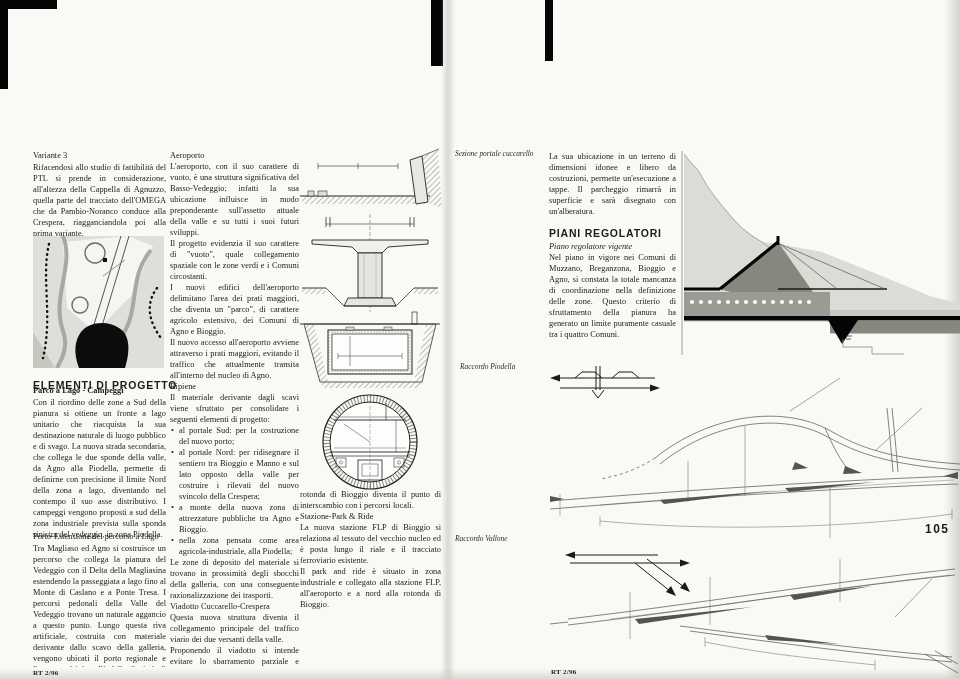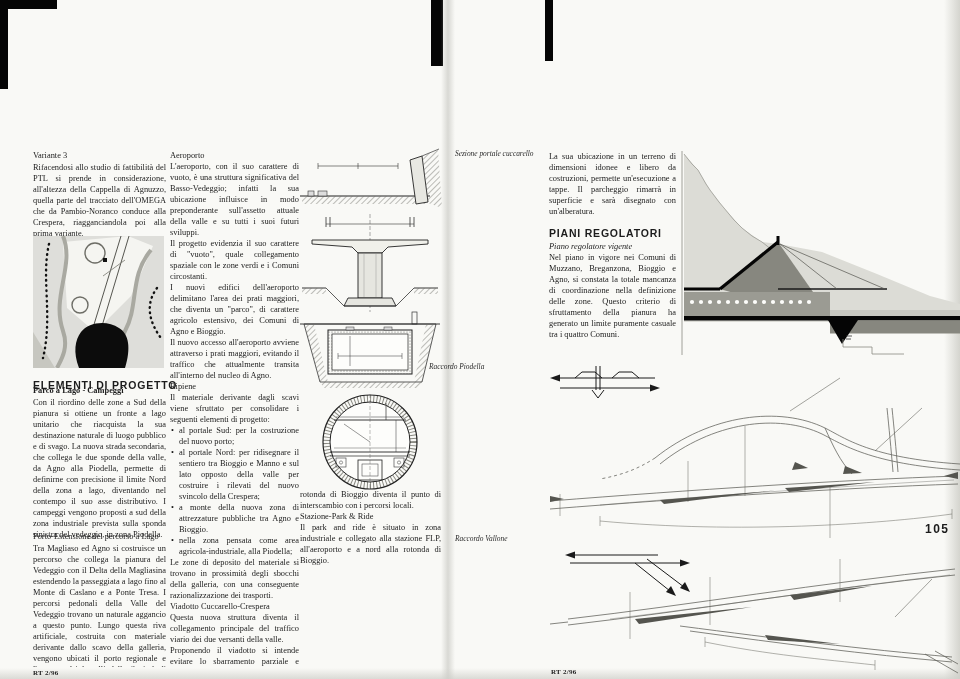--- a/index.html
+++ b/index.html
@@ -159,20 +159,21 @@
       <line x1="46" y1="276" x2="72" y2="294" stroke="#333" stroke-width=".5"></line>
       <line x1="98" y1="272" x2="98" y2="304" stroke="#333" stroke-width=".5"></line>
       <line x1="36" y1="300" x2="108" y2="300" stroke="#333" stroke-width=".4"></line>
       <line x1="72" y1="246" x2="72" y2="342" stroke="#555" stroke-width=".4" stroke-dasharray="4 2"></line>
     </g>
   </svg>
 
   <div class="abs flow" style="left:300px;top:489px;width:141px;height:180px;overflow:hidden;">
     <div class="txt">rotonda di Bioggio diventa il punto di interscambio con i percorsi locali.</div>
     <div class="line">Stazione-Park &amp; Ride</div>
+    <div class="txt">La nuova stazione FLP di Bioggio si relaziona al tessuto del vecchio nucleo ed è posta lungo il riale e il tracciato ferroviario esistente.</div>
     <div class="txt">Il park and ride è situato in zona industriale e collegato alla stazione FLP, all'aeroporto e a nord alla rotonda di Bioggio.</div>
   </div>
 
   <div class="abs cap" style="left:455px;top:149px;">Sezione portale cuccarello</div>
 
   <div class="abs flow" style="left:549px;top:151px;width:127px;">
     <div class="txt">La sua ubicazione in un terreno di dimensioni idonee e libero da costruzioni, permette un'esecuzione a tappe. Il parcheggio rimarrà in superficie e sarà disegnato con un'alberatura.</div>
     <div class="display" style="margin-top:10px;">PIANI REGOLATORI</div>
     <div class="line" style="font-style:italic;margin-top:2px;">Piano regolatore vigente</div>
     <div class="txt">Nel piano in vigore nei Comuni di Muzzano, Breganzona, Bioggio e Agno, si constata la totale mancanza di coordinazione nella definizione delle zone. Questo criterio di sfruttamento della pianura ha generato un limite puramente casuale tra i quattro Comuni.</div>
@@ -208,21 +209,21 @@
     <line x1="108" y1="98" x2="213" y2="143" stroke="#55554f" stroke-width=".7"></line>
     <rect x="158" y="164" width="130" height="6" fill="#c8c8c1"></rect>
     <rect x="12" y="170" width="276" height="4.5" fill="#050505"></rect>
     <rect x="158" y="174.5" width="130" height="13" fill="#87877f"></rect>
     <polygon points="156,174 186,174 170,198" fill="#050505"></polygon>
     <polyline points="171,193 171,201 200,201 200,208 232,208" fill="none" stroke="#8b8b84" stroke-width=".8"></polyline>
     <line x1="174" y1="190" x2="180" y2="190" stroke="#333" stroke-width=".8"></line>
     <line x1="174" y1="193" x2="179" y2="193" stroke="#333" stroke-width=".8"></line>
   </svg>
 
-  <div class="abs cap" style="left:429px;top:362px;">Raccordo Piodella</div>
+  <div class="abs cap" style="left:460px;top:362px;">Raccordo Piodella</div>
 
   <svg class="abs" style="left:540px;top:366px;" width="420" height="196" viewBox="0 0 420 196">
     <g stroke="#1a1a1a" stroke-width="1" fill="none">
       <line x1="18" y1="12" x2="115" y2="12"></line>
       <polygon points="10,12 20,8.5 20,15.5" fill="#1a1a1a" stroke="none"></polygon>
       <line x1="20" y1="22" x2="112" y2="22"></line>
       <polygon points="120,22 110,18.5 110,25.5" fill="#1a1a1a" stroke="none"></polygon>
       <polyline points="35,12 42,6 55,6 62,12"></polyline>
       <polyline points="72,12 79,6 92,6 99,12"></polyline>
       <line x1="56" y1="0" x2="56" y2="24"></line>

